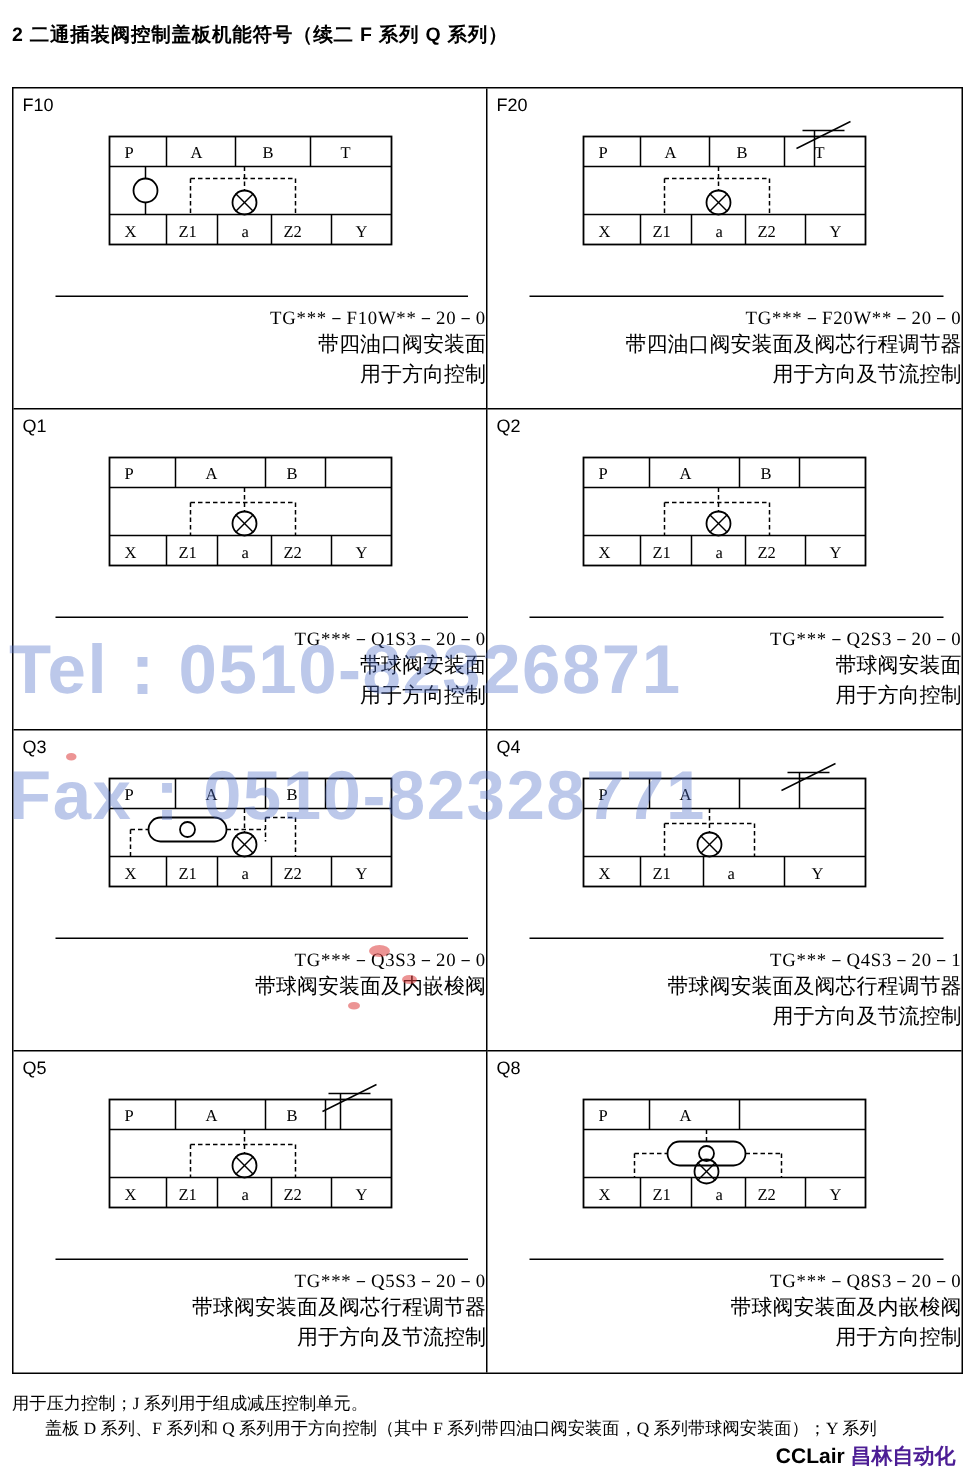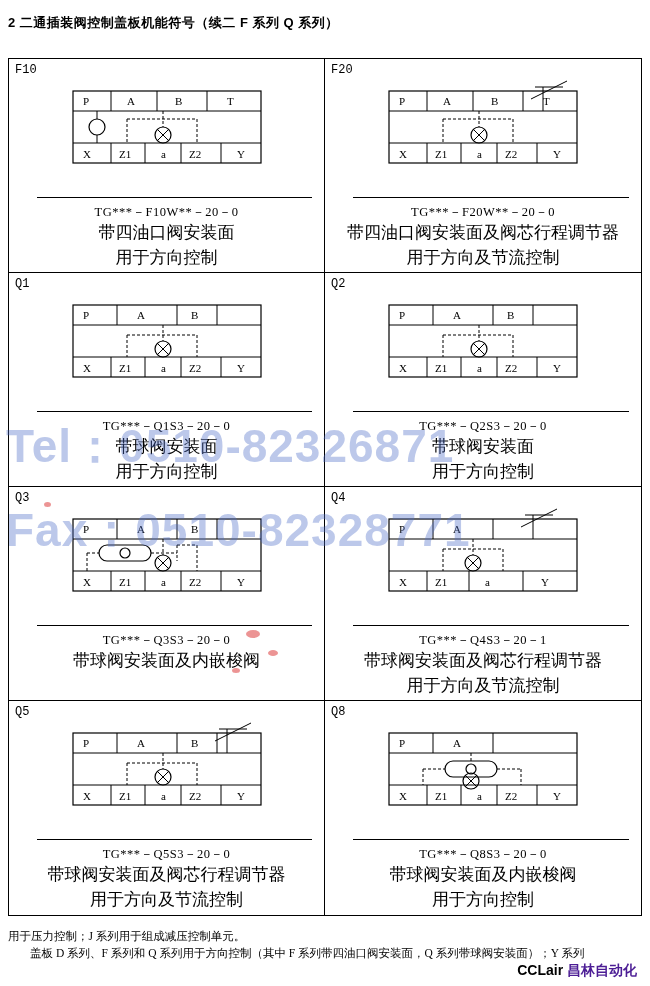--- a/index.html
+++ b/index.html
@@ -49,21 +49,21 @@
     box-sizing: border-box;
     overflow: hidden;
   }
   .cell:nth-child(2n) { border-right: none; }
   .cell:nth-child(7), .cell:nth-child(8) { border-bottom: none; }
   .cell-code {
     position: absolute;
     left: 6px;
     top: 4px;
     font-size: 12px;
-    font-family: Liberation Mono, monospace;
+    font-family: Liberation Sans, sans-serif;
   }
   .sym-wrap {
     position: absolute;
     left: 0;
     top: 18px;
     width: 100%;
     height: 118px;
   }
   .sym-wrap svg {
     display: block;
@@ -74,31 +74,31 @@
     left: 28px;
     right: 12px;
     top: 138px;
     border-top: 1px solid #000;
   }
   .cell-text {
     position: absolute;
     left: 0;
     right: 0;
     top: 144px;
-    text-align: center;
+    text-align: right;
     line-height: 1.45;
   }
   .model {
     font-size: 12.5px;
     font-family: "Liberation Serif", serif;
     letter-spacing: 0.5px;
     white-space: nowrap;
   }
   .desc {
-    font-size: 17px;
+    font-size: 14px;
     font-family: Liberation Serif, serif;
     white-space: nowrap;
   }
   .footnote {
     position: absolute;
     left: 8px;
     top: 928px;
     width: 634px;
     font-size: 11.5px;
     line-height: 1.5;

